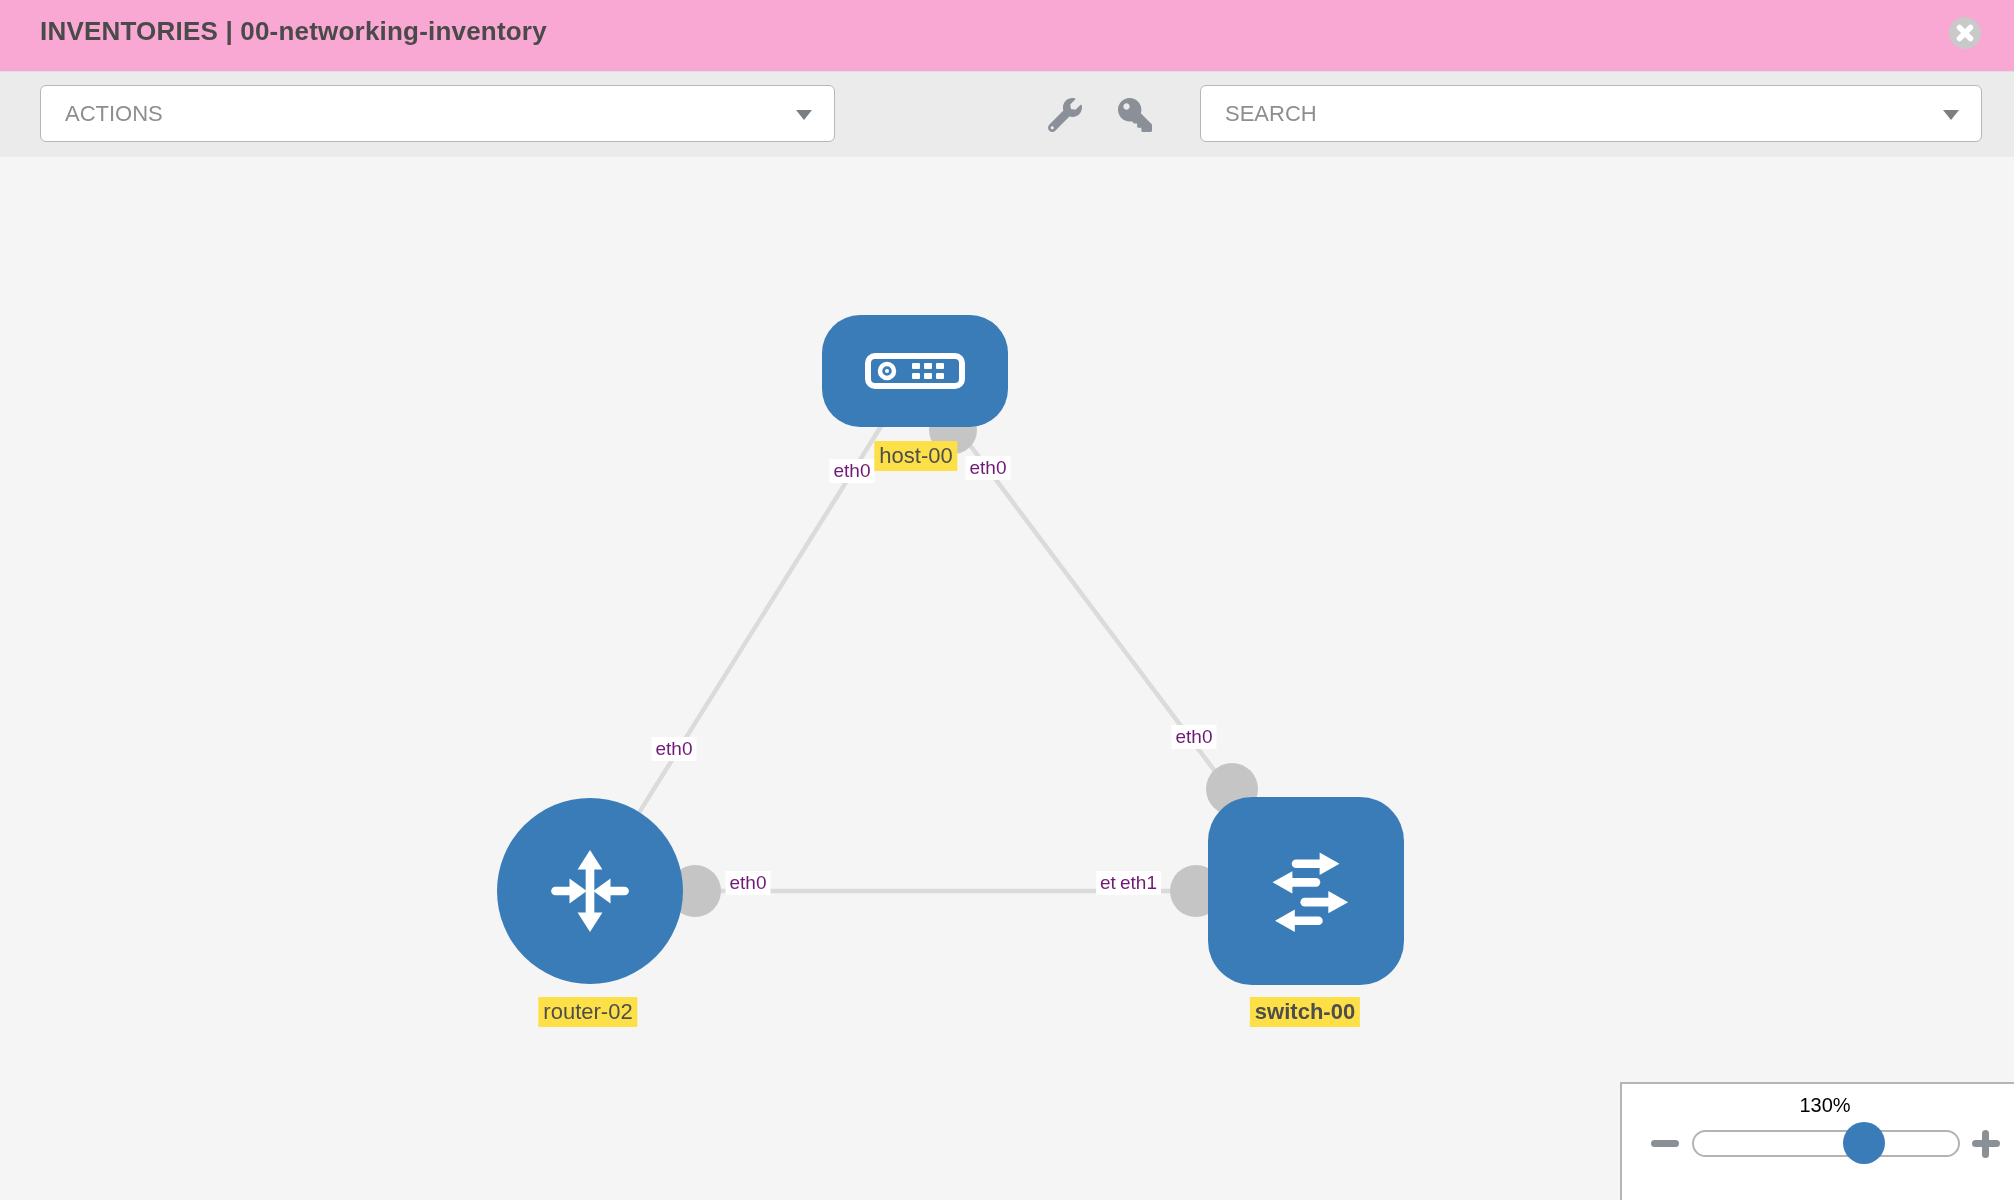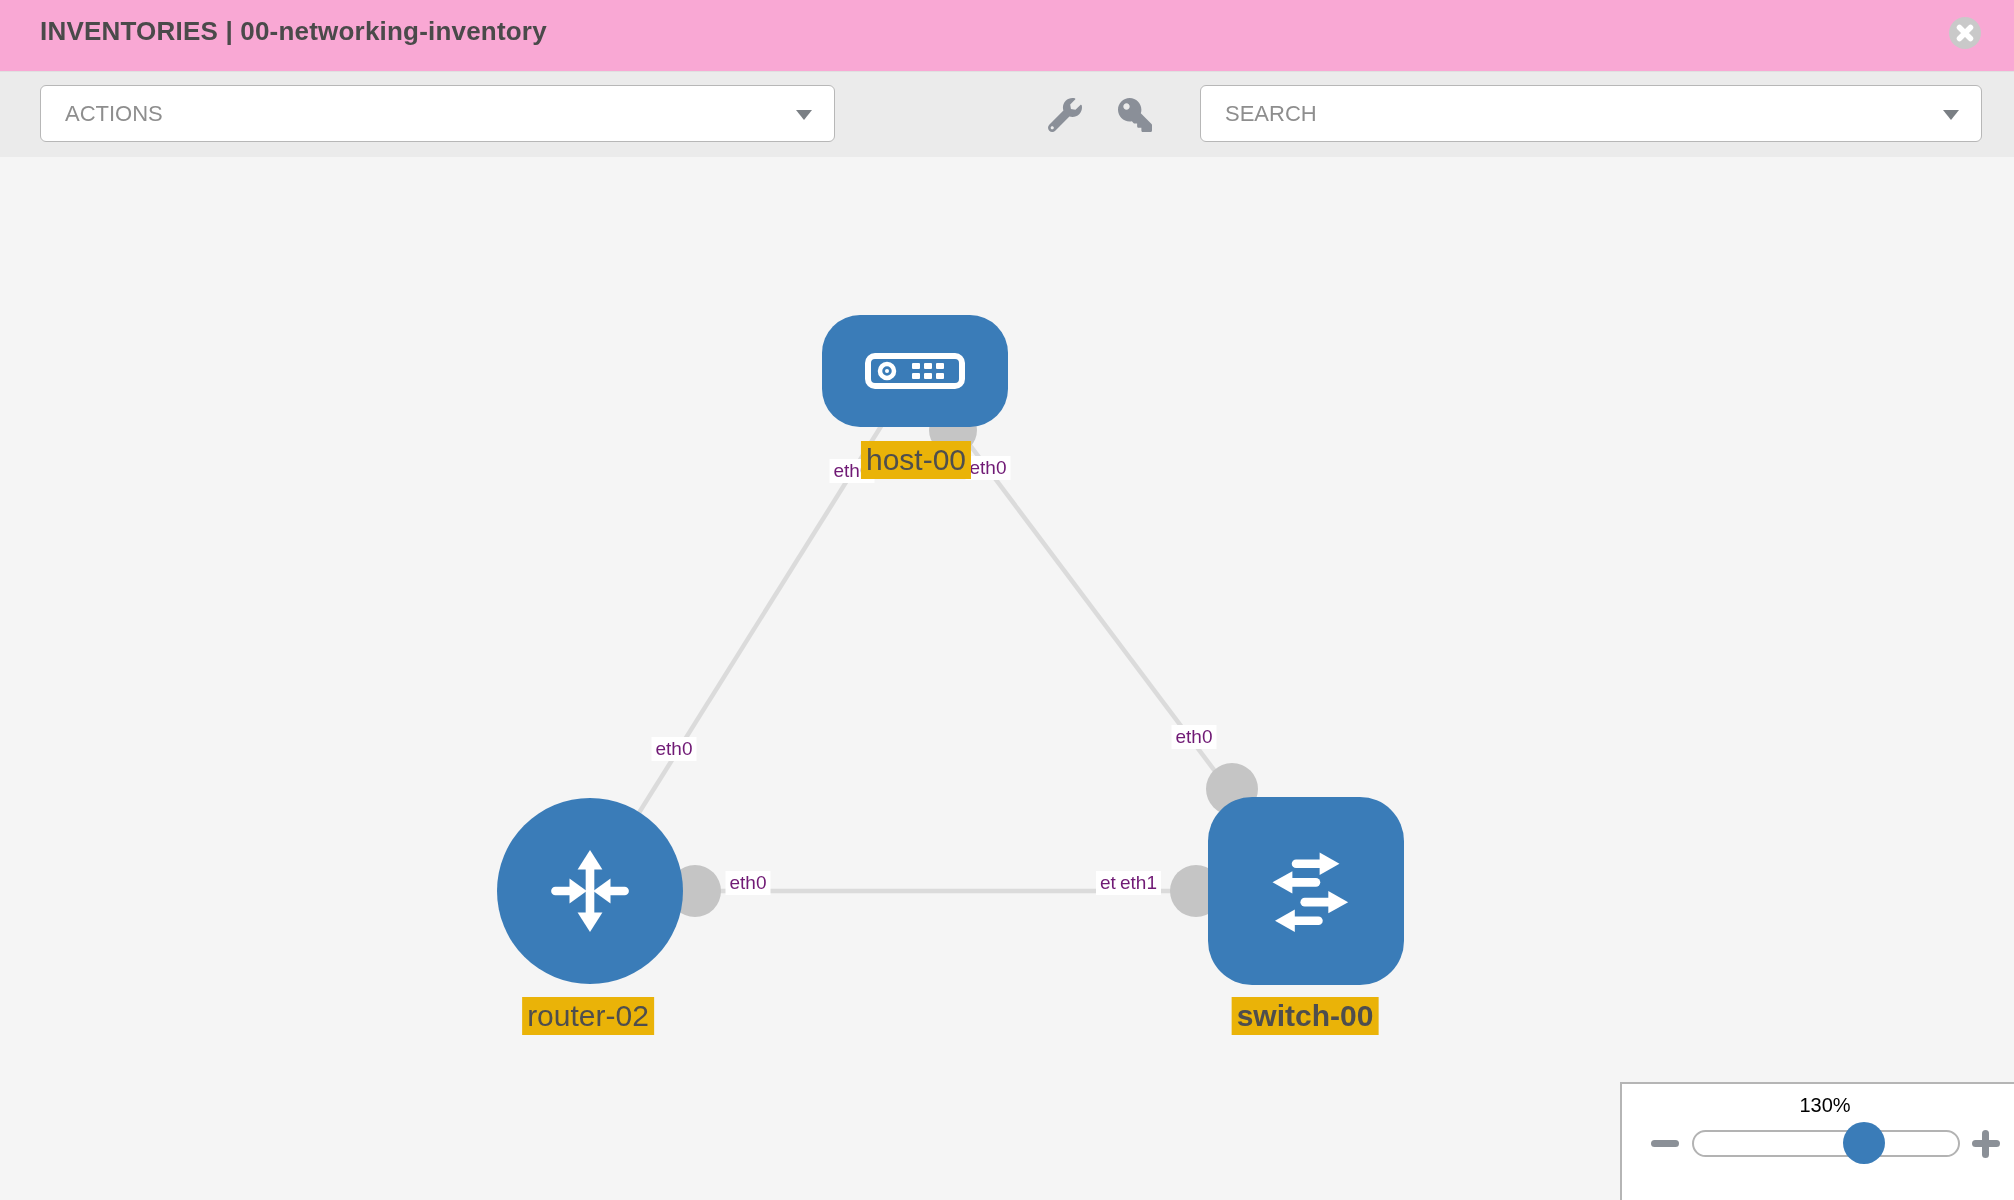--- a/index.html
+++ b/index.html
@@ -30,22 +30,22 @@
   .ti-key{left:1118px;}
 
   
   .canvas{position:absolute;left:0;top:157px;width:2014px;height:1043px;background:#f5f5f5;}
   .edges{position:absolute;left:0;top:0;}
   .node{position:absolute;background:#3a7cb8;display:flex;align-items:center;
         justify-content:center;cursor:pointer;}
   .node-host{left:822px;top:158px;width:186px;height:112px;border-radius:38px;}
   .node-router{left:497px;top:641px;width:186px;height:186px;border-radius:50%;}
   .node-switch{left:1208px;top:640px;width:196px;height:188px;border-radius:44px;}
-  .node-label{position:absolute;transform:translateX(-50%);background:#eab308;color:#4e4e4e;
-        font-size:30px;padding:2px 5px;white-space:nowrap;z-index:4;}
+  .node-label{position:absolute;transform:translateX(-50%);background:#fde047;color:#4e4e4e;
+        font-size:22px;padding:2px 5px;white-space:nowrap;z-index:4;}
   .if-label{position:absolute;transform:translateX(-50%);background:#fff;color:#701a75;
         font-size:19px;padding:1px 4px;white-space:nowrap;z-index:3;}
   .if-label.noctr{transform:none;}
 
   
   .zoom-panel{position:absolute;left:1620px;top:1082px;width:400px;height:130px;
         background:#fff;border:2px solid #b5b5b5;box-sizing:border-box;}
   .zoom-pct{position:absolute;left:203px;top:10px;transform:translateX(-50%);
         font-size:20px;color:#000000;}
   .zoom-minus{position:absolute;left:29px;top:56px;width:28px;height:7px;background:#8b9097;

